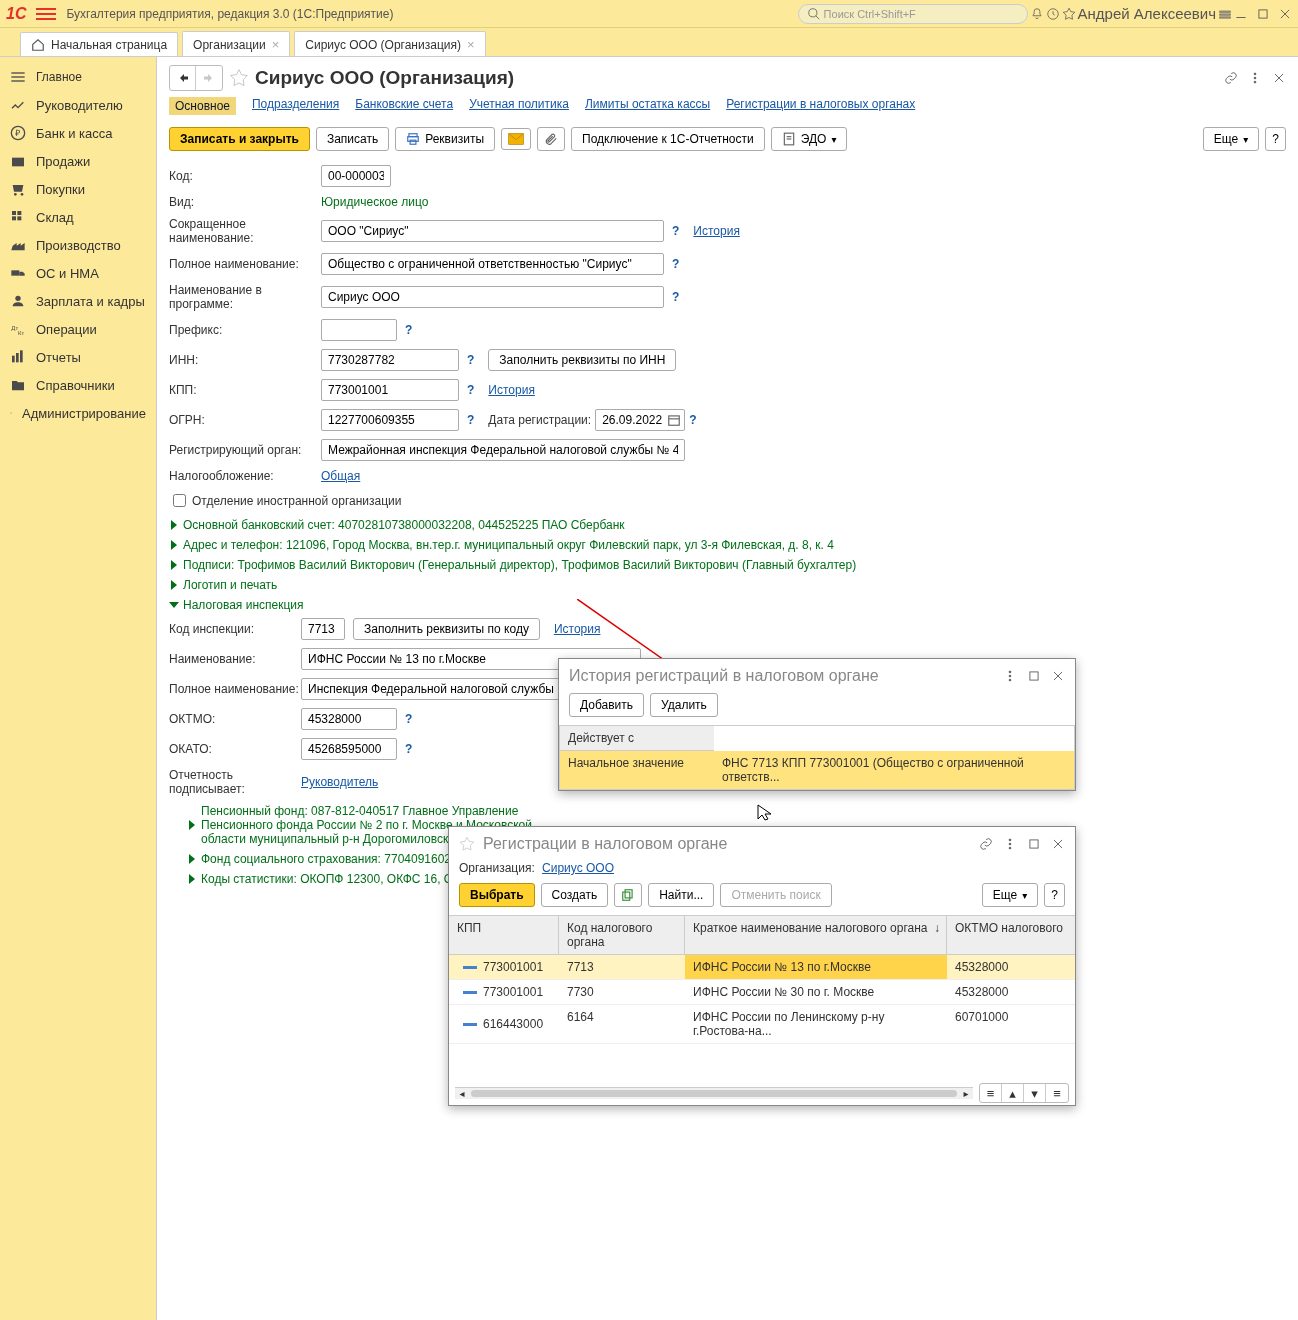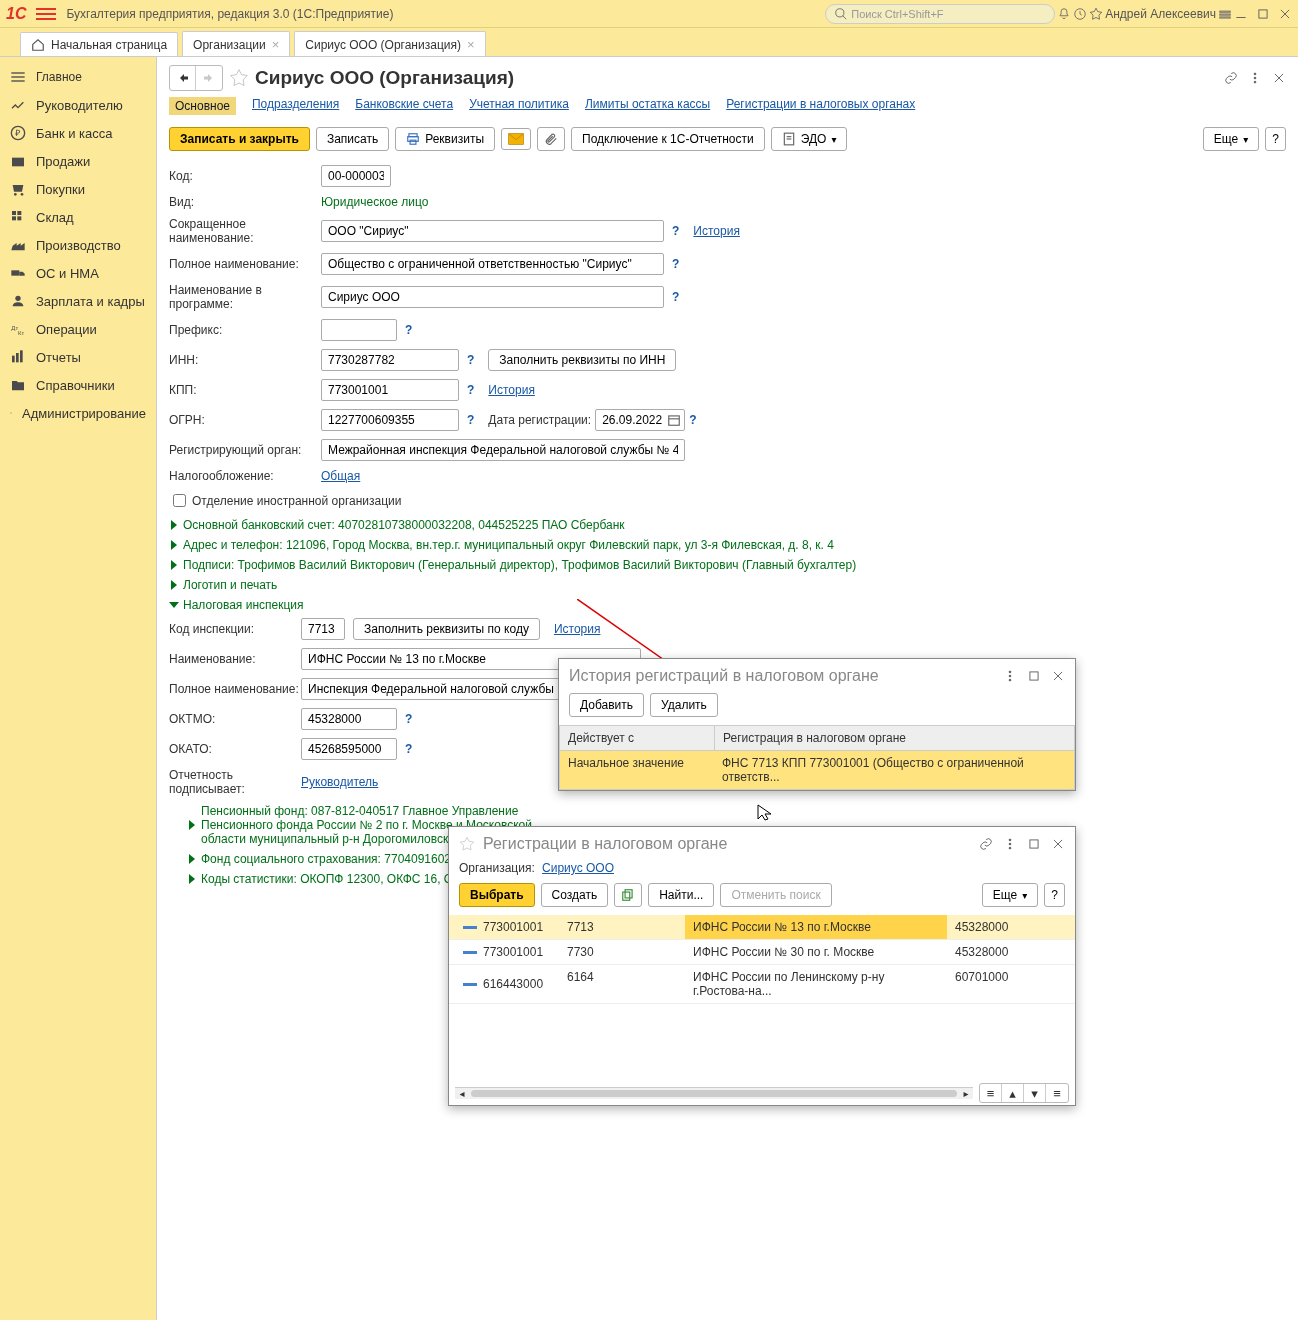--- a/index.html
+++ b/index.html
@@ -7,21 +7,21 @@
   body { background:#fff; width:1298px; height:1320px; position:relative; overflow:hidden; }
 
   .titlebar { height:28px; background:#fde99a; display:flex; align-items:center; padding:0 6px; border-bottom:1px solid #e0d079; }
   .logo { color:#e4312b; font-weight:bold; font-size:16px; font-style:italic; }
   .hamburger-top { width:20px; display:flex; flex-direction:column; gap:3px; margin:0 10px; cursor:pointer; }
   .hamburger-top span { height:2px; background:#e4312b; }
   .title-text { font-size:12px; color:#555; }
   .titlebar-right { margin-left:auto; display:flex; align-items:center; gap:2px; }
   .search-top { width:230px; height:20px; border:1px solid #ccc; border-radius:10px; display:flex; align-items:center; background:#f5eec0; padding:0 8px; font-size:11px; color:#999; }
   .ticon { width:14px; height:14px; stroke:#666; fill:none; stroke-width:1.5; cursor:pointer; }
-  .user { font-size:12px; color:#555; }
+  .user { font-size:15px; color:#555; }
   .winbtns { display:flex; gap:8px; }
   svg.winb { width:14px; height:14px; stroke:#555; stroke-width:1.5; fill:none; cursor:pointer; }
 
   .tabbar { height:29px; background:#fde99a; display:flex; align-items:flex-end; border-bottom:1px solid #ccc; }
   .tab { background:#fff; border:1px solid #ccc; border-bottom:none; padding:5px 10px 4px; margin-left:4px; display:flex; align-items:center; gap:6px; font-size:12px; border-radius:2px 2px 0 0; }
   .tab.home { margin-left:20px; }
   .tab .xtab { color:#aaa; font-size:13px; cursor:pointer; }
 
   .mainrow { display:flex; height:calc(100% - 57px); }
   .sidebar { width:156px; background:#fde99a; padding-top:6px; }
@@ -514,21 +514,20 @@
         </svg>
     </div>
   </div>
   <div style="display:flex;gap:6px;padding:0 10px 8px">
     <button class="btn">Добавить</button>
     <button class="btn">Удалить</button>
   </div>
   <div class="ptbl" style="margin:0">
     <div style="display:flex">
       <div class="pth" style="width:154px">Действует с</div>
-      <div class="pth" style="flex:1;border-left:1px solid #ccc">Регистрация в налоговом органе</div>
     </div>
     <div style="display:flex" class="row-sel">
       <div class="ptd" style="width:154px">Начальное значение</div>
       <div class="ptd" style="flex:1">ФНС 7713 КПП 773001001 (Общество с ограниченной ответств...</div>
     </div>
   </div>
 </div>
 <svg class="cursor-ptr" style="left:756px;top:803px" width="18" height="18">
     <path d="M2 2l0 14 4-4 3 5 3-1-3-5 6 0z" fill="#fff" stroke="#000"></path>
   </svg>
@@ -574,20 +573,26 @@
     <button class="btn">Найти...</button>
     <button class="btn" style="color:#aaa">Отменить поиск</button>
     <div style="margin-left:auto;display:flex;gap:6px">
       <button class="btn">
           <span>Еще</span> 
           <span class="caret">▾</span>
         </button>
       <button class="btn icon">?</button>
     </div>
   </div>
+  <div class="gridhead">
+    <div class="col" style="width:110px">КПП</div>
+    <div class="col" style="width:126px">Код налогового органа</div>
+    <div class="col" style="width:262px;position:relative"><span>Краткое наименование налогового органа</span><span style="position:absolute;right:6px">↓</span></div>
+    <div class="col" style="flex:1;border-right:none">ОКТМО налогового</div>
+  </div>
   <div class="gridrow sel">
     <div class="cell" style="width:110px;display:flex;align-items:center">
         <div class="minus"></div>
         <span>773001001</span>
       </div>
     <div class="cell" style="width:126px">7713</div>
     <div class="cell name" style="width:262px">ИФНС России № 13 по г.Москве</div>
     <div class="cell">45328000</div>
   </div>
   <div class="gridrow">

